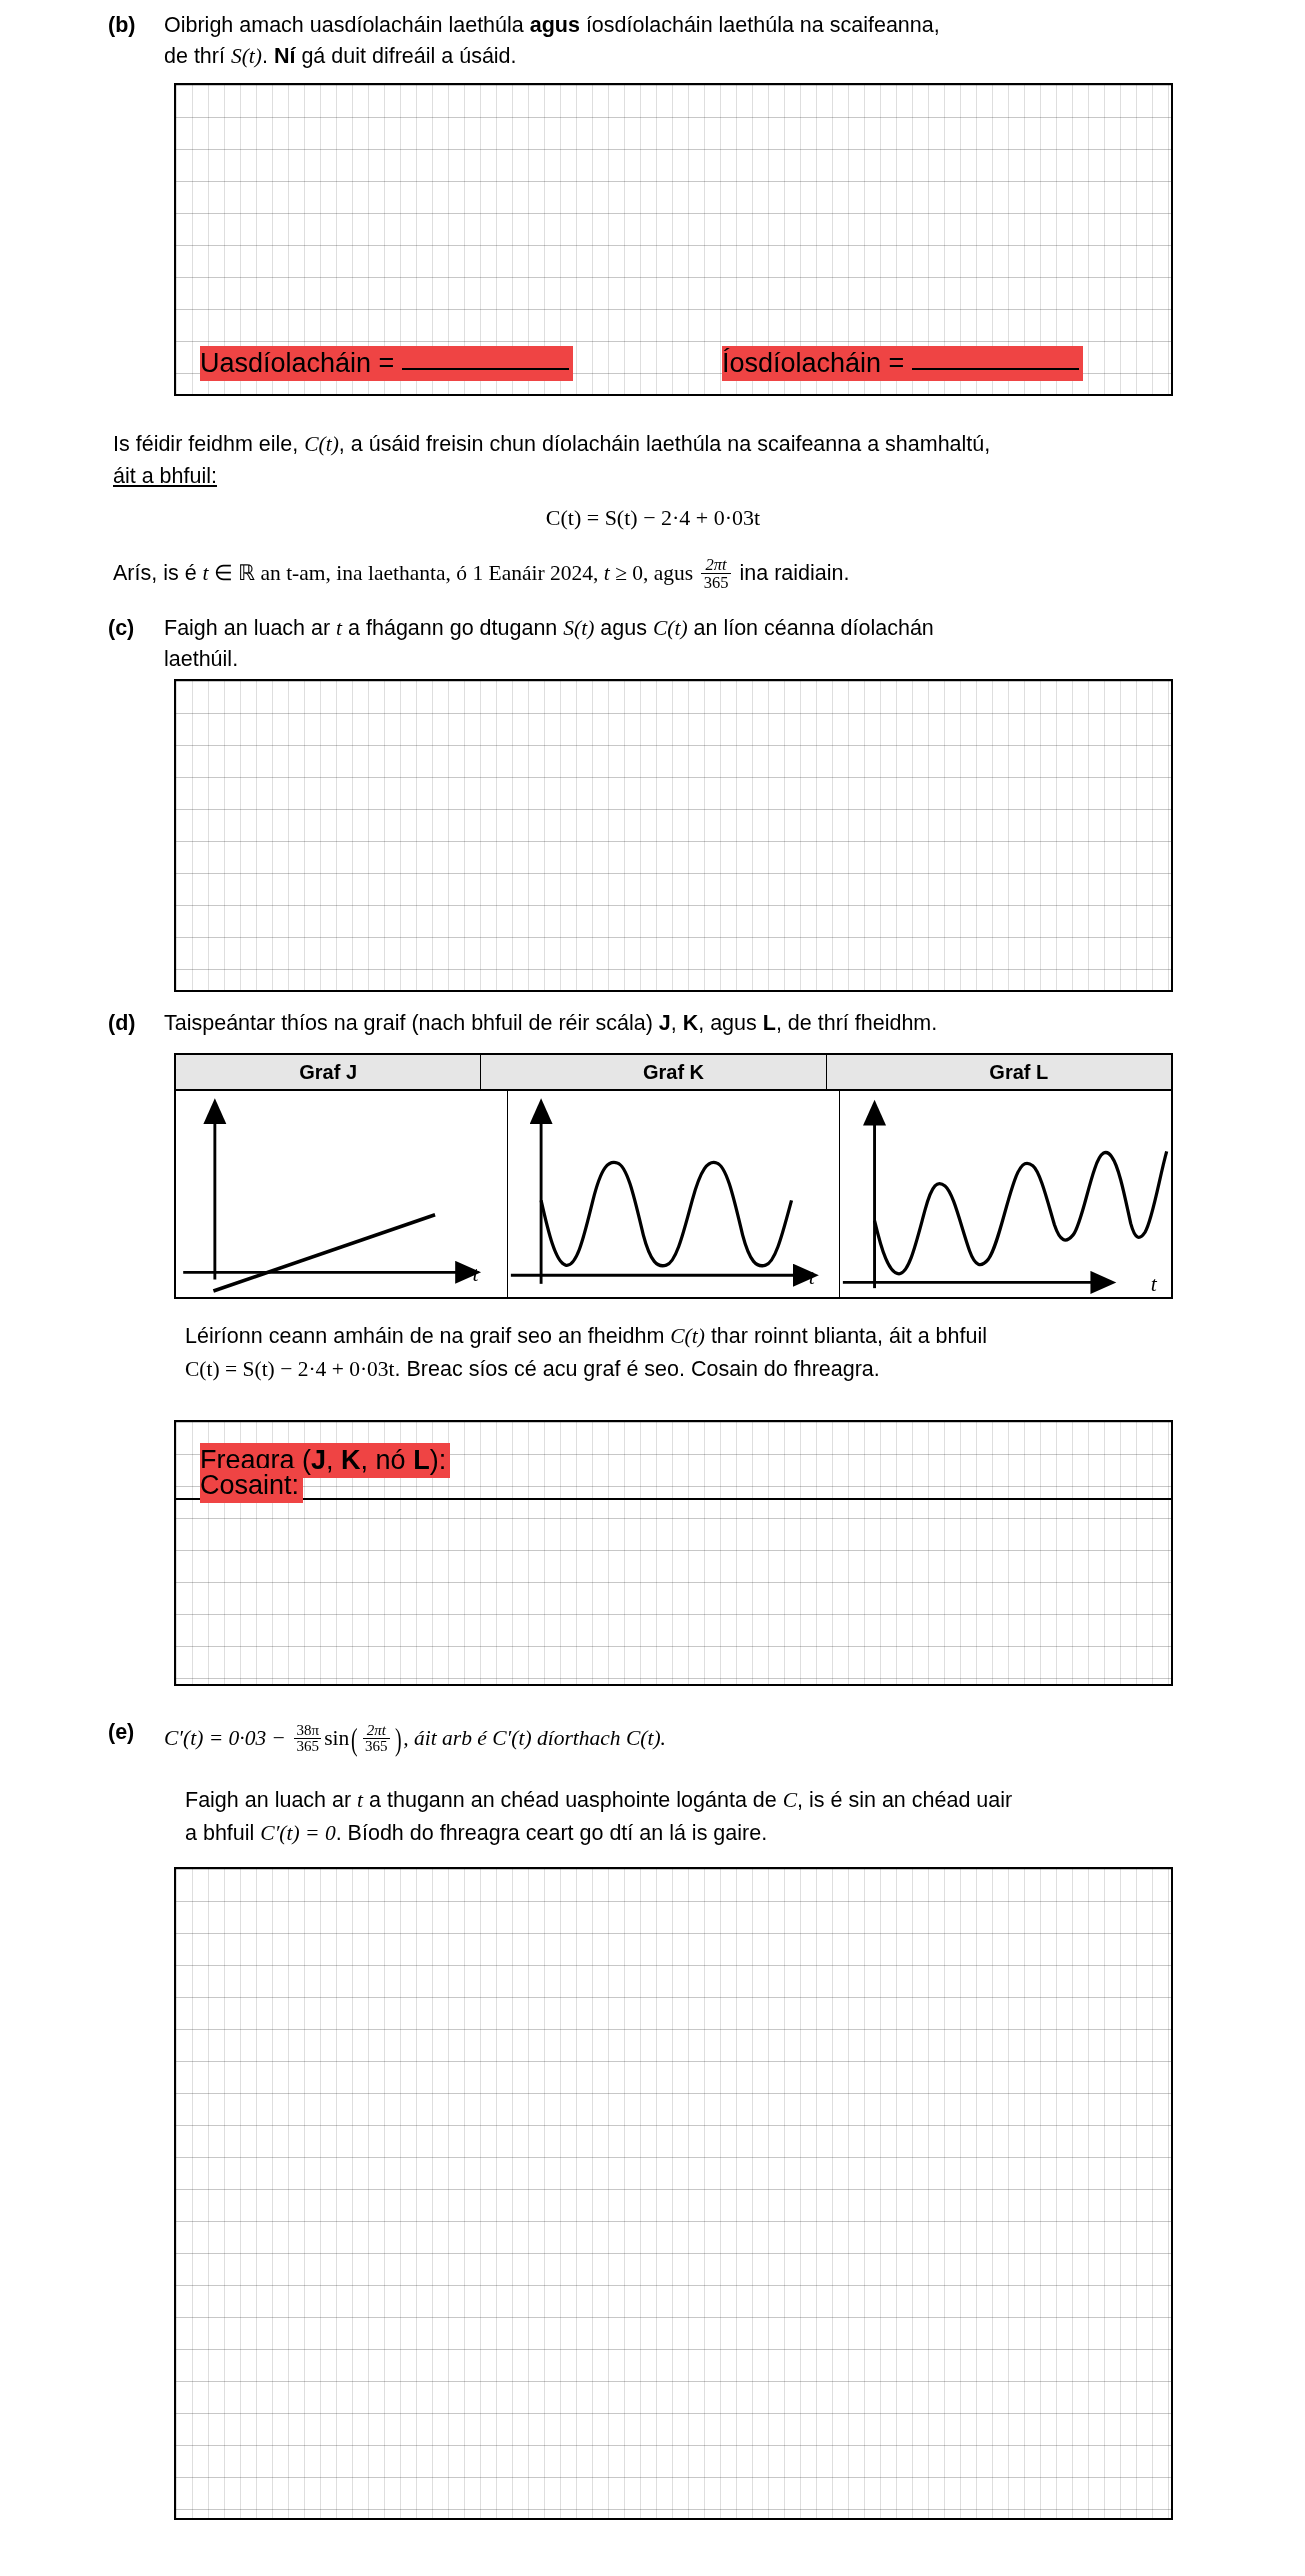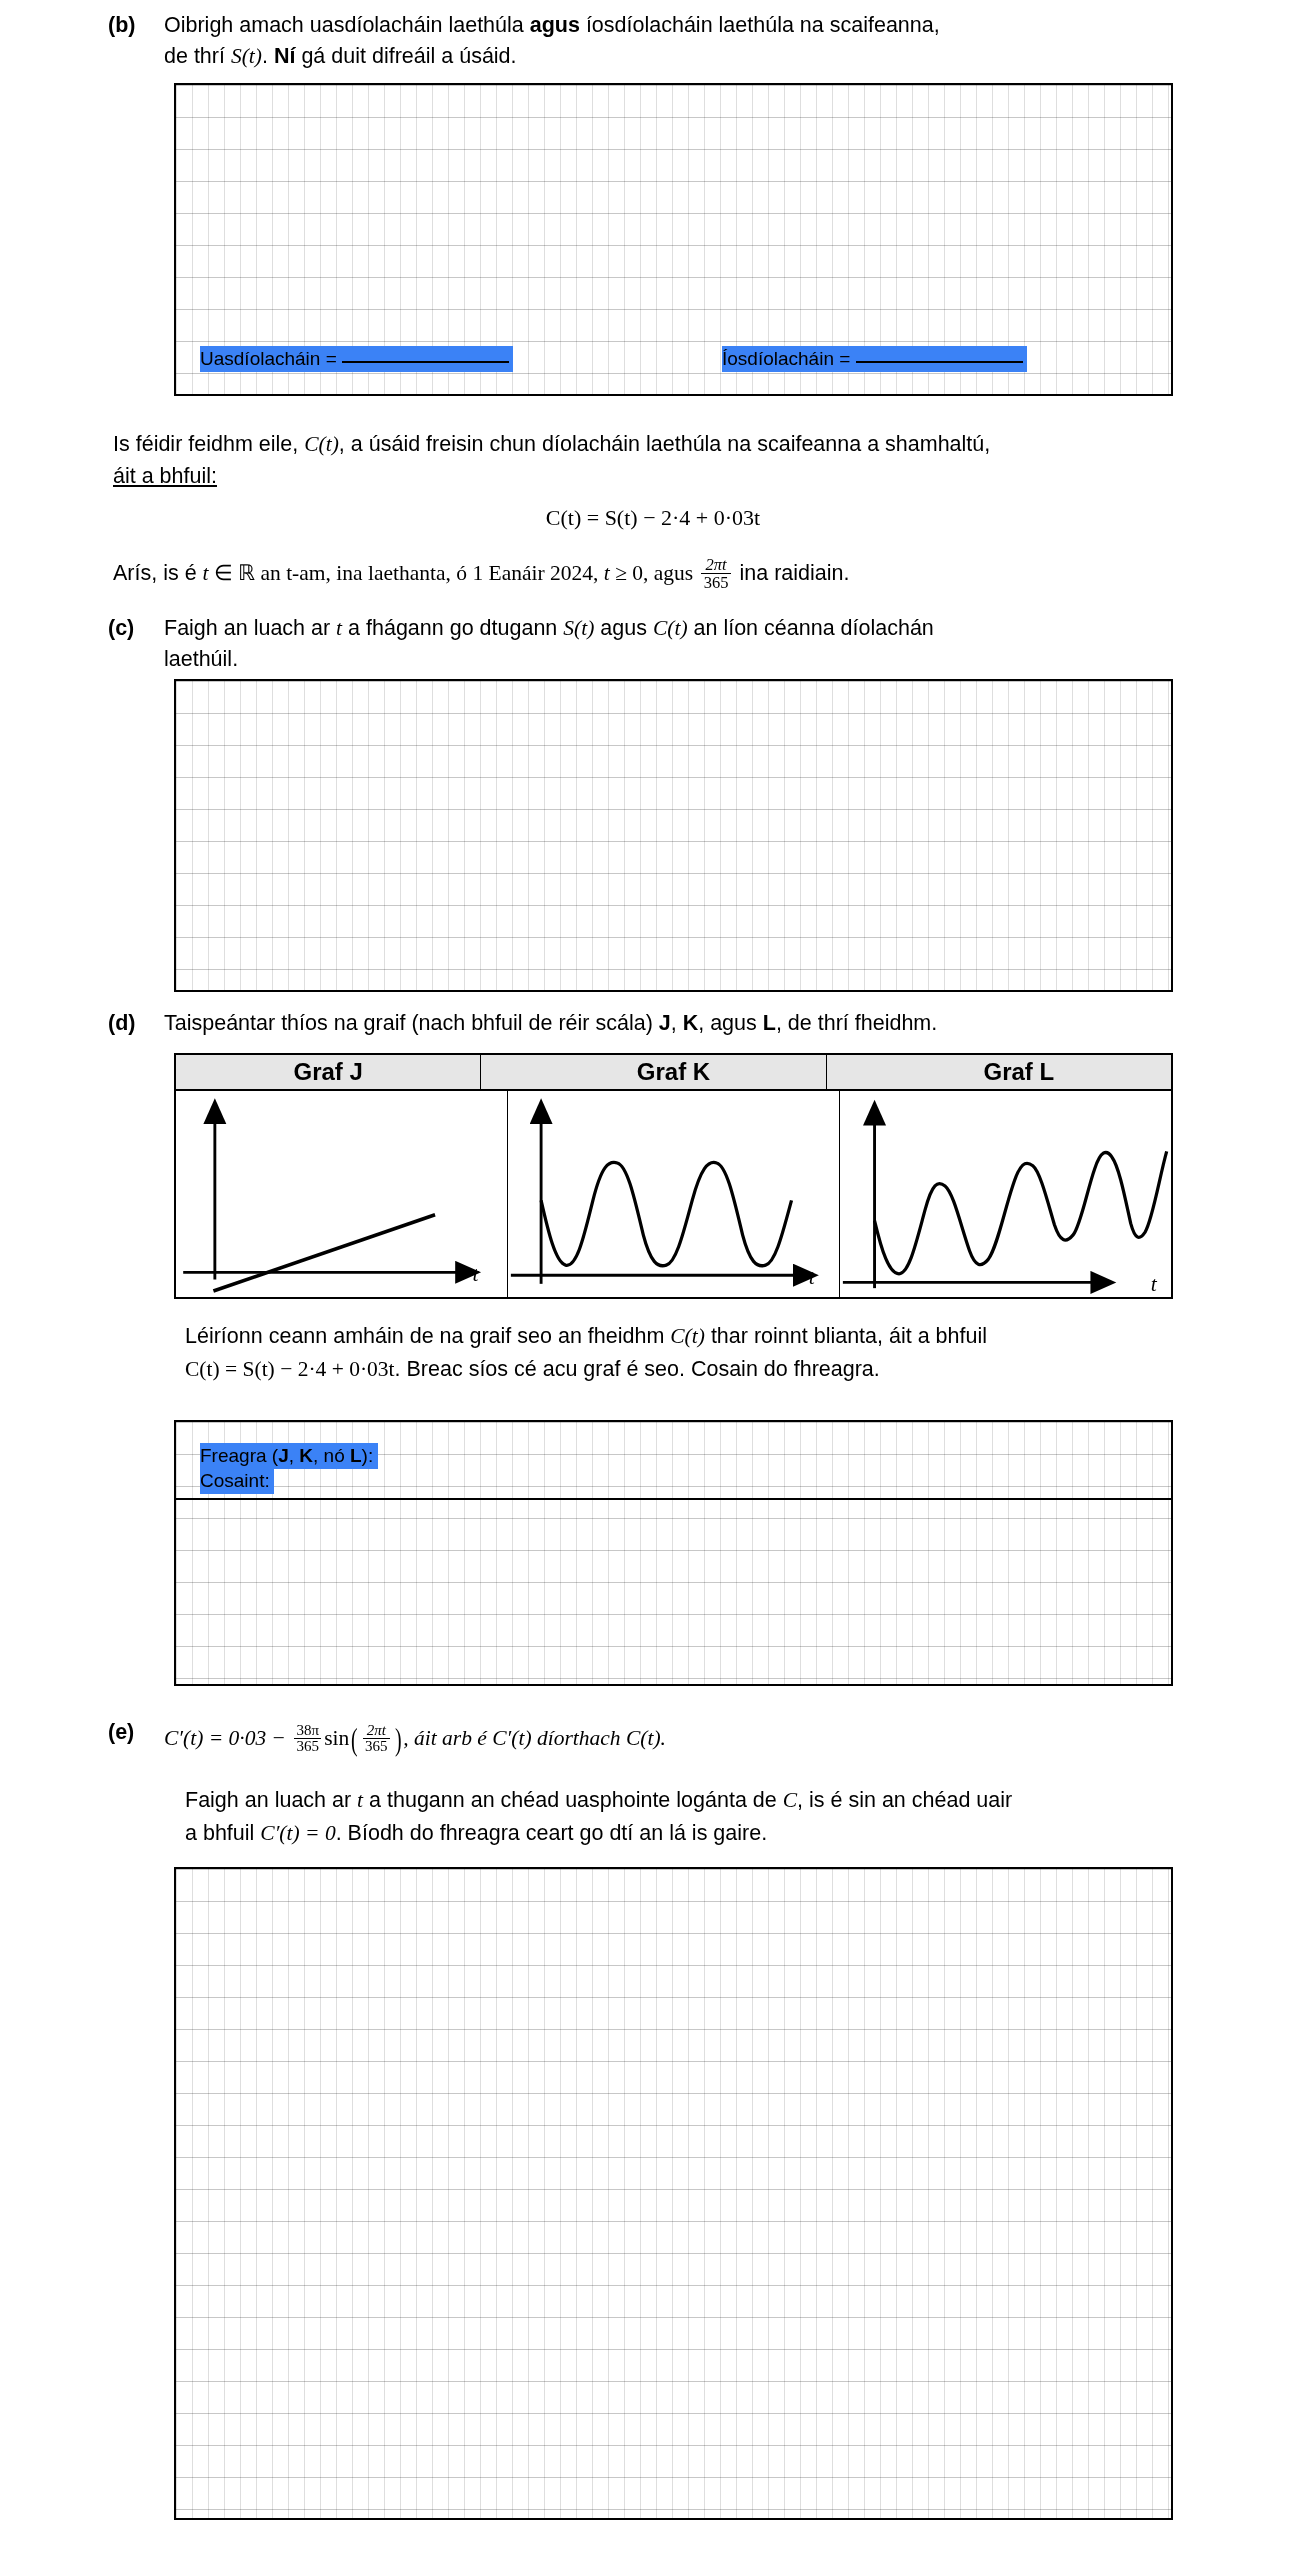--- a/index.html
+++ b/index.html
@@ -90,23 +90,23 @@
         rgba(0,0,0,0.13) 0px, rgba(0,0,0,0.13) 0.7px, transparent 0.7px, transparent 16px),
       repeating-linear-gradient(to bottom,
         rgba(0,0,0,0.22) 0px, rgba(0,0,0,0.22) 0.7px, transparent 0.7px, transparent 32px);
     background-position: 0 0, 0 0;
     border: 2.4px solid #000;
     box-sizing: border-box;
   }
 
   .ansline {
     position: absolute;
-    font-size: 19px;
+    font-size: 27px;
     white-space: nowrap;
-    background: #3b82f6;
+    background: #ef4444;
     padding: 2.2px 4.3px 2.2px 0;
   }
   .blankrule {
     display: inline-block;
     border-bottom: 2.2px solid #000;
     height: 0.7px;
     vertical-align: baseline;
     position: relative;
     top: -2.2px;
   }
@@ -126,21 +126,21 @@
     border-bottom: 2.4px solid #000;
     height: 37px;
     box-sizing: border-box;
   }
   .graf-head > div {
     flex: 1 1 0;
     display: flex;
     align-items: center;
     justify-content: center;
     font-weight: bold;
-    font-size: 24px;
+    font-size: 20px;
     box-sizing: border-box;
     text-align: right;
   }
   .graf-head > div + div { border-left: 1.9px solid #000; padding-left: 40px; }
   .graf-body {
     display: flex;
     flex: 1 1 auto;
   }
   .graf-body > div {
     flex: 1 1 0;

